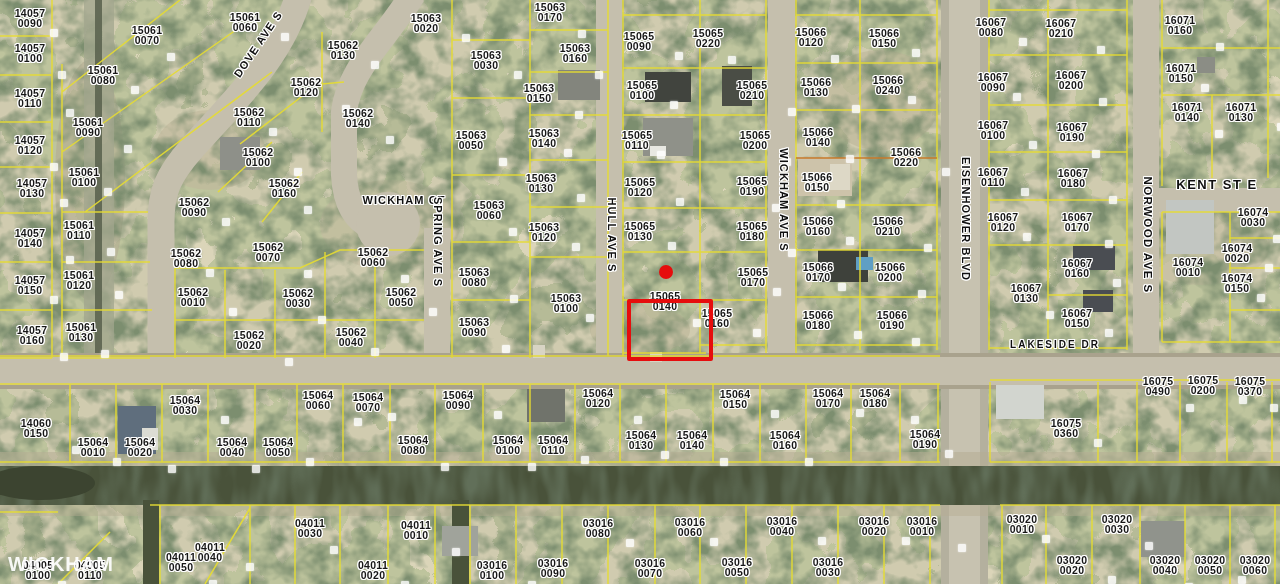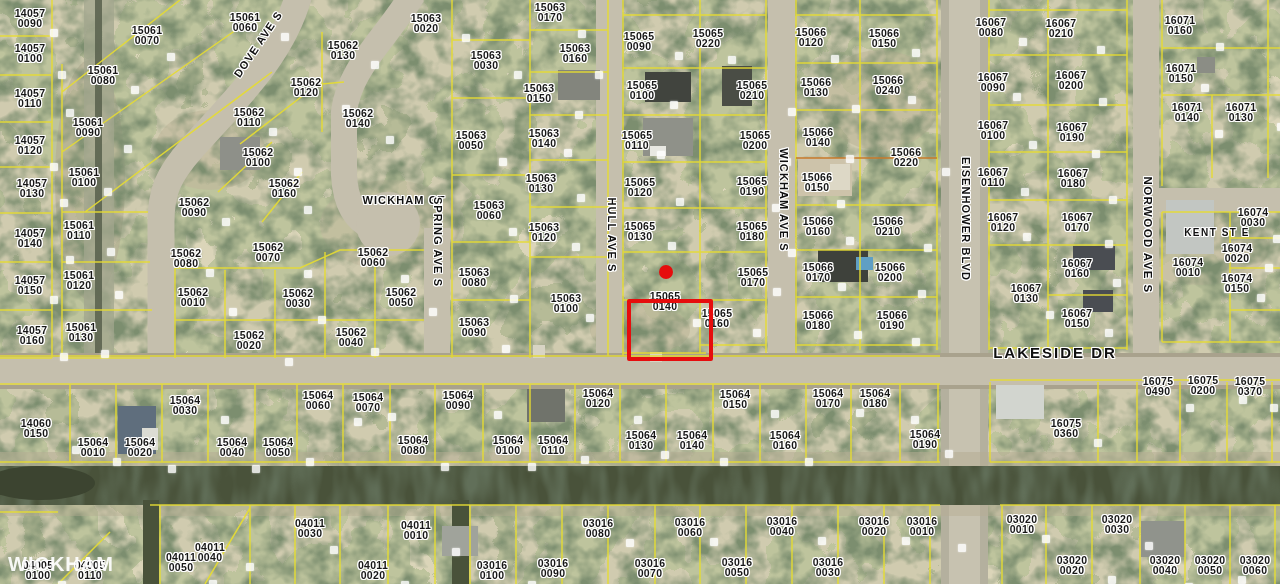--- a/index.html
+++ b/index.html
@@ -818,21 +818,21 @@
         <div>03020</div>
         <div>0060</div>
       </div>
       <div class="slabel" style="left: 258px; top: 44px; font-size: 11px; letter-spacing: 1.1px; transform: translate(-50%, -50%) rotate(-56deg);">DOVE AVE S</div>
       <div class="slabel" style="left: 404px; top: 200px; font-size: 11px; letter-spacing: 1.1px; transform: translate(-50%, -50%) rotate(0deg);">WICKHAM CT</div>
       <div class="slabel" style="left: 438px; top: 242px; font-size: 11px; letter-spacing: 1.1px; transform: translate(-50%, -50%) rotate(90deg);">SPRING AVE S</div>
       <div class="slabel" style="left: 612px; top: 235px; font-size: 11px; letter-spacing: 1.1px; transform: translate(-50%, -50%) rotate(90deg);">HULL AVE S</div>
       <div class="slabel" style="left: 784px; top: 200px; font-size: 11px; letter-spacing: 1.1px; transform: translate(-50%, -50%) rotate(90deg);">WICKHAM AVE S</div>
       <div class="slabel" style="left: 966px; top: 219px; font-size: 11px; letter-spacing: 1.1px; transform: translate(-50%, -50%) rotate(90deg);">EISENHOWER BLVD</div>
       <div class="slabel" style="left: 1148px; top: 235px; font-size: 11.5px; letter-spacing: 1.4px; transform: translate(-50%, -50%) rotate(90deg);">NORWOOD AVE S</div>
-      <div class="slabel" style="left: 1217px; top: 184px; font-size: 10px; letter-spacing: 1.5px; transform: translate(-50%, -50%) rotate(0deg); margin-top: 48px;">KENT ST E</div>
-      <div class="slabel" style="left: 1055px; top: 352px; font-size: 15px; letter-spacing: 2px; transform: translate(-50%, -50%) rotate(0deg); text-align: center;">LAKESIDE DR</div>
+      <div class="slabel" style="left: 1217px; top: 184px; font-size: 13px; letter-spacing: 1.5px; transform: translate(-50%, -50%) rotate(0deg);">KENT ST E</div>
+      <div class="slabel" style="left: 1055px; top: 344px; font-size: 10px; letter-spacing: 2px; transform: translate(-50%, -50%) rotate(0deg); text-align: center;">LAKESIDE DR</div>
     </div>
 
   <div id="hl-rect" style="left: 627px; top: 299px; width: 78px; height: 54px; border-color: rgb(230, 13, 13);"></div>
   <div id="hl-dot" style="left: 659px; top: 265px; width: 14px; height: 14px; background: rgb(230, 13, 13);"></div>
 
   <div id="watermark" style="left:8px;top:553px;">WICKHAM</div>
 </div>
 
 </body></html>

